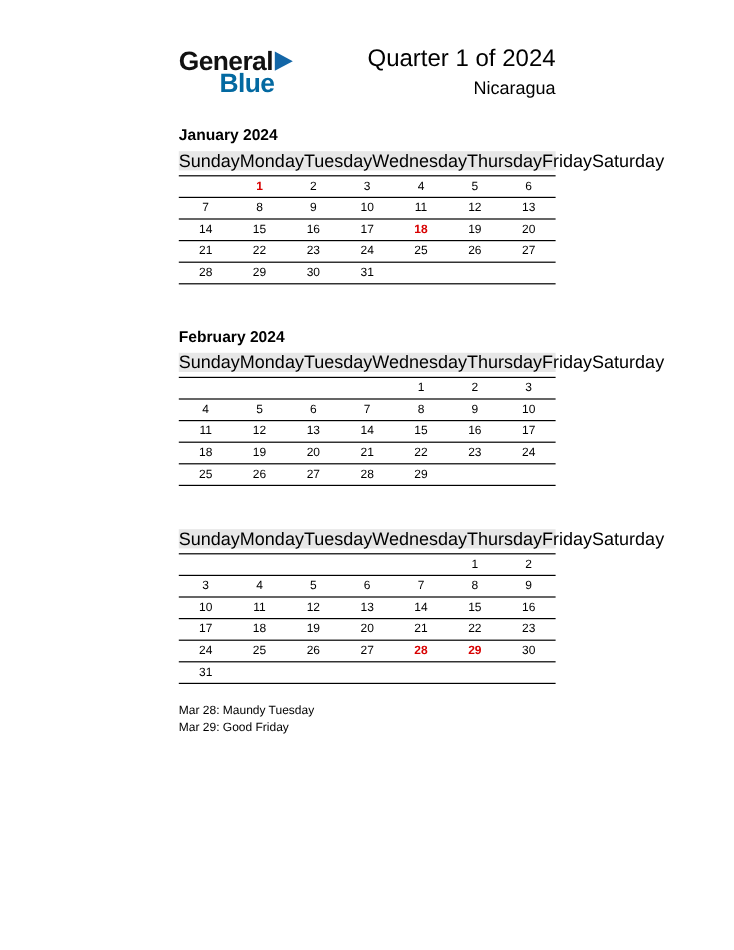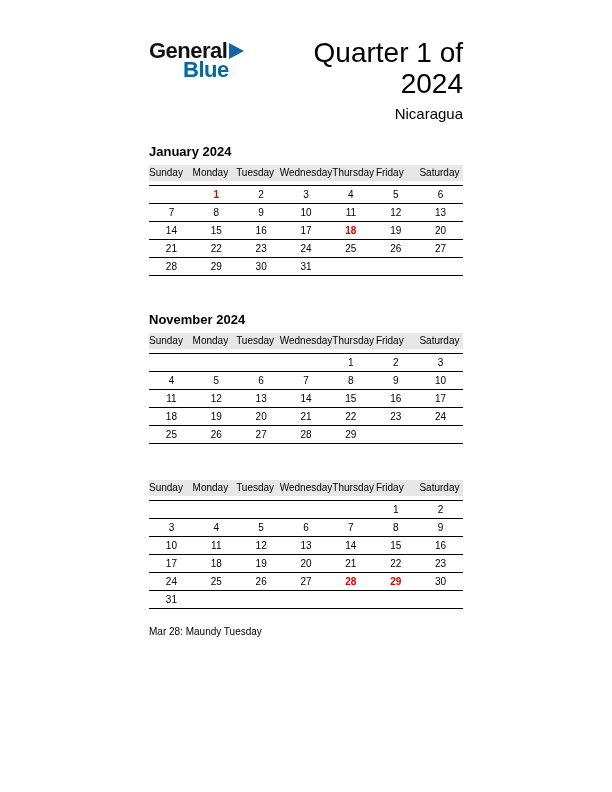--- a/index.html
+++ b/index.html
@@ -36,41 +36,41 @@
   }
   .logo-blue {
     font-size: 22px;
     font-weight: 700;
     color: #0369a1;
     letter-spacing: -0.5px;
     margin-top: -7px;
     margin-left: 34px;
   }
   .titleblock { text-align: right; }
-  .title { font-size: 28px; font-weight: 400; line-height: 1.1; }
+  .title { font-size: 20px; font-weight: 400; line-height: 1.1; text-align: center; }
   .subtitle { font-size: 15px; margin-top: 5px; }
 
   .month { margin-top: 22px; }
   .month + .month { margin-top: 36px; }
   .month-title {
     font-size: 13px;
     font-weight: 700;
     margin: 0 0 6px 0;
   }
   .dow-row {
     display: flex;
     background: #e7e7e7;
     height: 16px;
     align-items: center;
     margin-bottom: 4px;
   }
   .dow-cell {
     flex: 1;
     text-align: left;
-    font-size: 10px;
+    font-size: 15px;
     color: #000;
   }
   .weeks { border-top: 1px solid #000; }
   .week-row {
     display: flex;
     height: 17px;
     align-items: center;
     border-bottom: 1px solid #000;
   }
   .date-cell {
@@ -161,21 +161,21 @@
           <div class="date-cell">30</div>
           <div class="date-cell">31</div>
           <div class="date-cell"></div>
           <div class="date-cell"></div>
           <div class="date-cell"></div>
         </div>
       </div>
   </section>
 
   <section class="month">
-    <h2 class="month-title">November 2024</h2>
+    <h2 class="month-title">February 2024</h2>
     <div class="dow-row">
         <div class="dow-cell">Sunday</div>
         <div class="dow-cell">Monday</div>
         <div class="dow-cell">Tuesday</div>
         <div class="dow-cell">Wednesday</div>
         <div class="dow-cell">Thursday</div>
         <div class="dow-cell">Friday</div>
         <div class="dow-cell">Saturday</div>
       </div>
     <div class="weeks">
@@ -290,15 +290,16 @@
           <div class="date-cell"></div>
           <div class="date-cell"></div>
           <div class="date-cell"></div>
           <div class="date-cell"></div>
         </div>
       </div>
   </section>
 
   <div class="legend">
     <div>Mar 28: Maundy Tuesday</div>
+    <div>Mar 29: Good Friday</div>
   </div>
 
 </div>
 
 </body></html>

